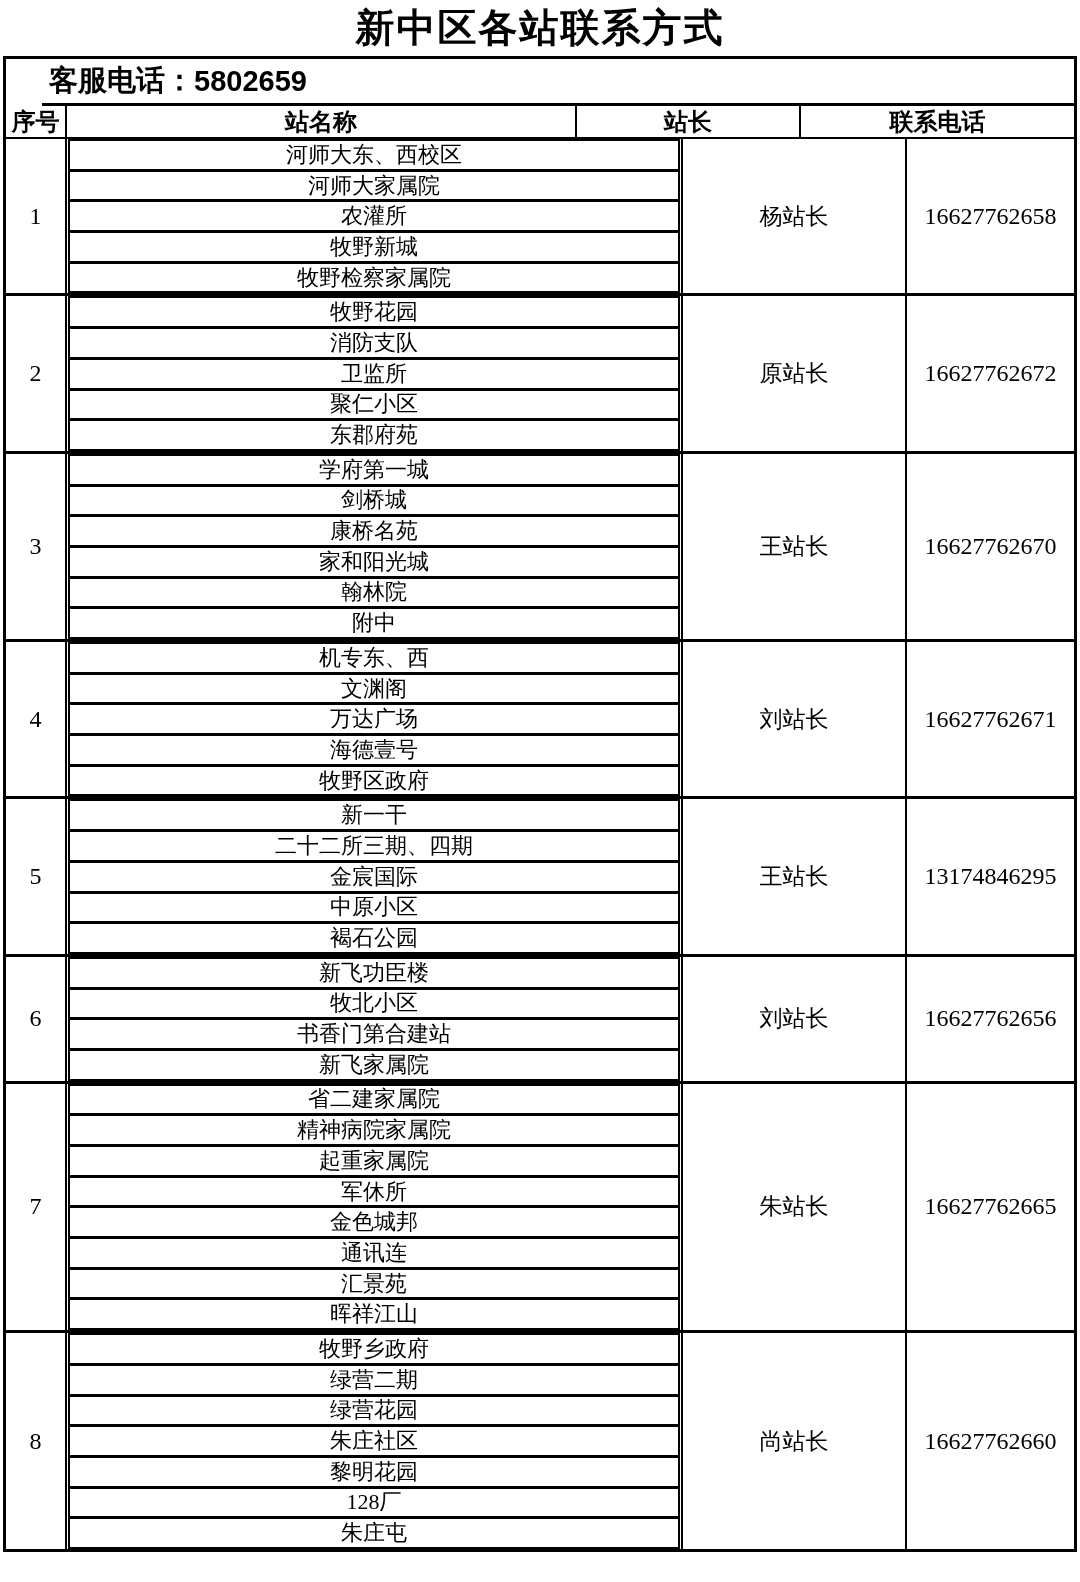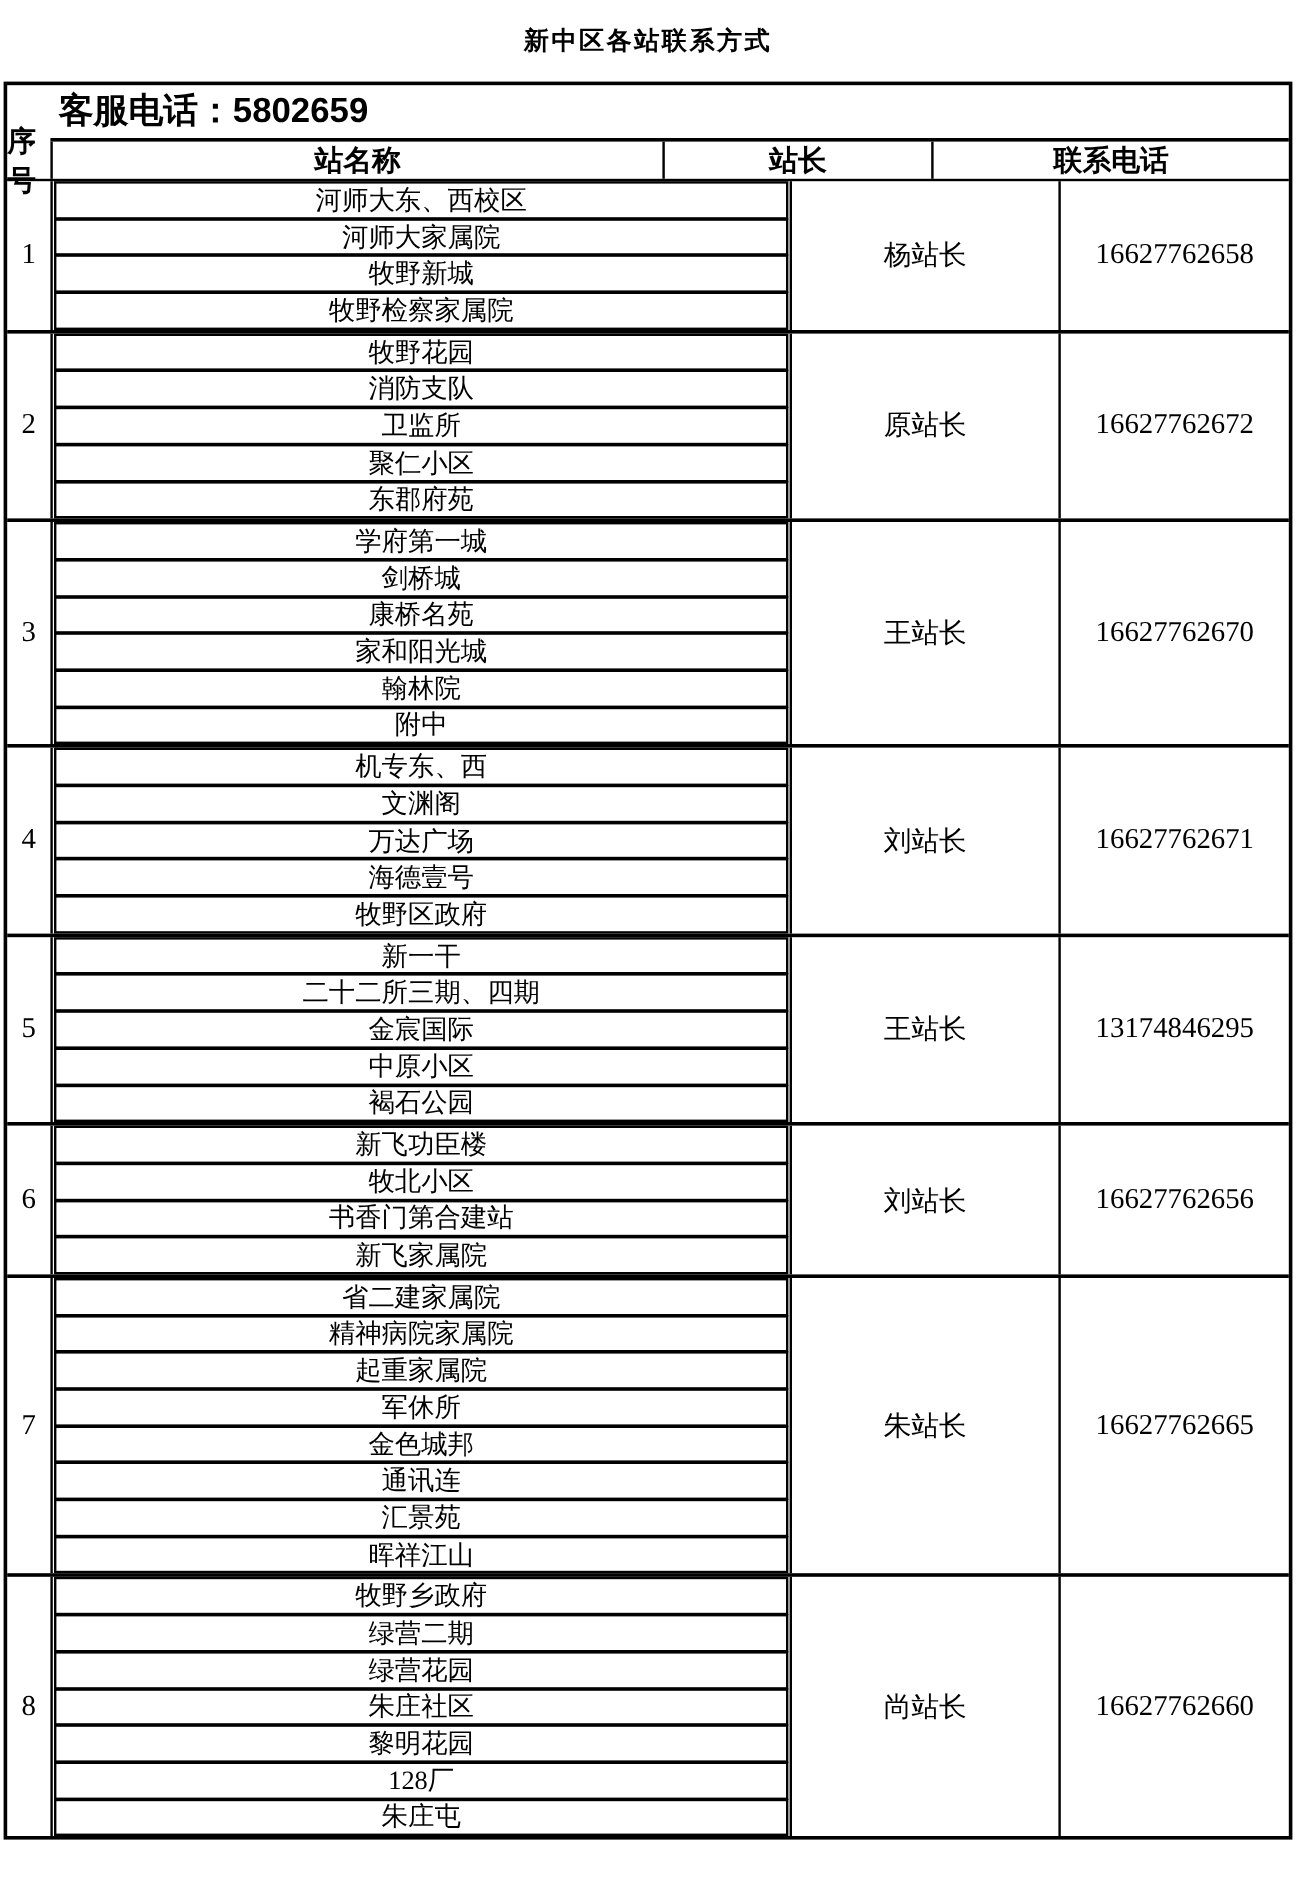--- a/index.html
+++ b/index.html
@@ -9,27 +9,27 @@
     color: #000000;
     font-family: "Liberation Serif", serif;
   }
   .page {
     width: 1080px;
     min-height: 1582px;
     background: #ffffff;
     box-sizing: border-box;
   }
   .title {
-    height: 68px;
+    height: 56px;
     display: flex;
     align-items: center;
     justify-content: center;
     font-family: "Liberation Sans", sans-serif;
     font-weight: bold;
-    font-size: 21px;
+    font-size: 39px;
     letter-spacing: 2px;
   }
   .table {
     margin: 0 3px;
     border: 3px solid #000000;
   }
   .service-row {
     height: 44px;
     border-bottom: 3px solid #000000;
     display: flex;
@@ -47,21 +47,21 @@
     font-family: "Liberation Sans", sans-serif;
     font-weight: bold;
     font-size: 24px;
   }
   .hcell, .gcell {
     display: flex;
     align-items: center;
     justify-content: center;
     box-sizing: border-box;
   }
-  .c-num    { width: 38px;  border-right: 2px solid #000000; }
+  .c-num    { width: 61px;  border-right: 2px solid #000000; }
   .c-stations { width: 510px; border-right: 2px solid #000000; }
   .c-master { width: 224px; border-right: 2px solid #000000; }
   .c-phone  { flex: 1; }
   .group-row {
     display: flex;
     border-bottom: 3px solid #000000;
   }
   .group-row:last-child { border-bottom: none; }
   .stations-col {
     width: 616px;
@@ -108,20 +108,21 @@
       <div class="hcell c-master">站长</div>
       <div class="hcell c-phone">联系电话</div>
     </div>
 
     <div id="groups">
         <div class="group-row">
           <div class="gcell c-num num-cell">1</div>
           <div class="stations-col">
             <div class="station">河师大东、西校区</div>
             <div class="station">河师大家属院</div>
+            <div class="station">农灌所</div>
             <div class="station">牧野新城</div>
             <div class="station">牧野检察家属院</div>
           </div>
           <div class="gcell c-master master-cell">杨站长</div>
           <div class="gcell c-phone phone-cell">16627762658</div>
         </div>
         <div class="group-row">
           <div class="gcell c-num num-cell">2</div>
           <div class="stations-col">
             <div class="station">牧野花园</div>

